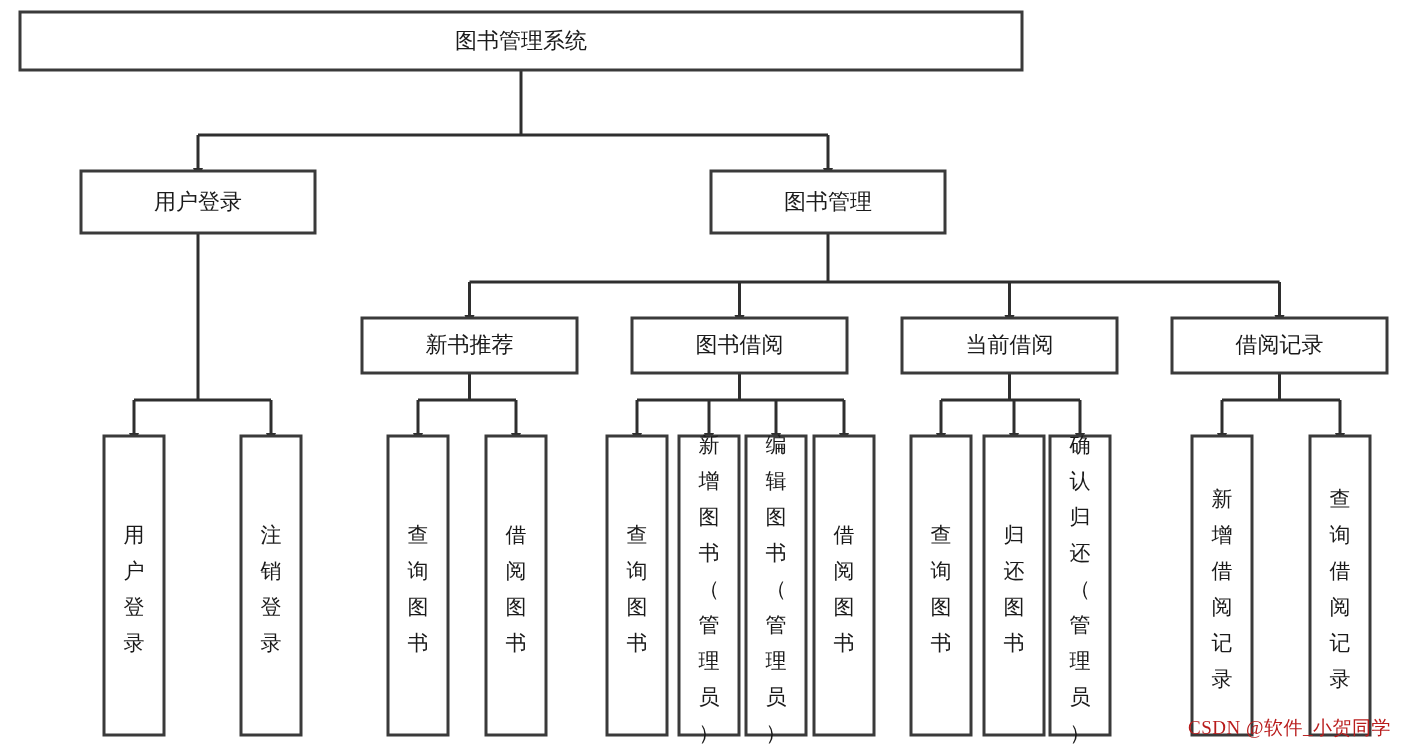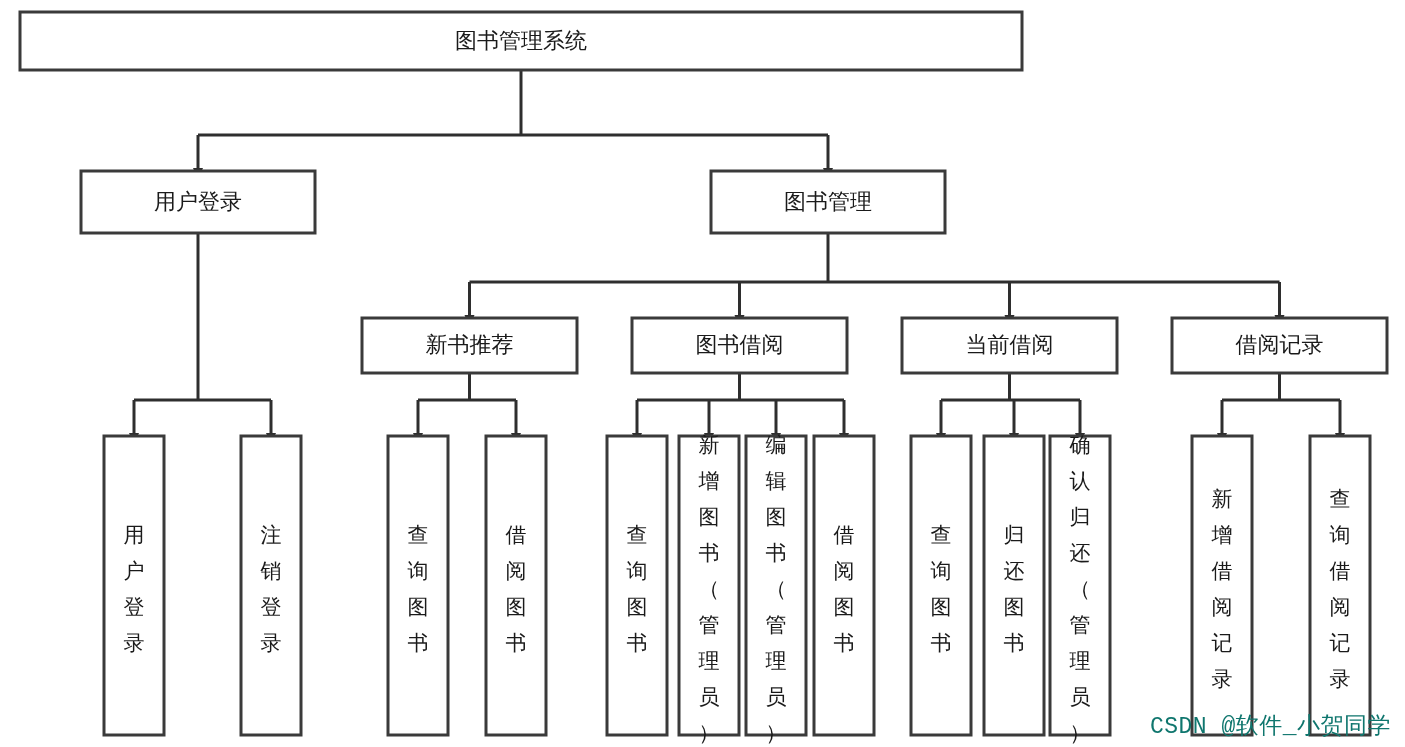--- a/index.html
+++ b/index.html
@@ -50,23 +50,23 @@
     fill: none;
   }
   .arrow-head {
     fill: #2e2e2e;
     stroke: none;
   }
   .watermark {
     position: absolute;
     right: 14px;
     bottom: 6px;
-    font-family: Liberation Mono, monospace;
-    font-size: 23px;
-    color: #0f766e;
+    font-family: Liberation Serif, serif;
+    font-size: 19px;
+    color: #b91c1c;
     white-space: nowrap;
     letter-spacing: 0.5px;
   }
 </style>
 </head>
 <body>
 
 <div id="diagram-root">
   <svg class="flow" viewBox="0 0 1405 747" xmlns="http://www.w3.org/2000/svg">
     <defs>

